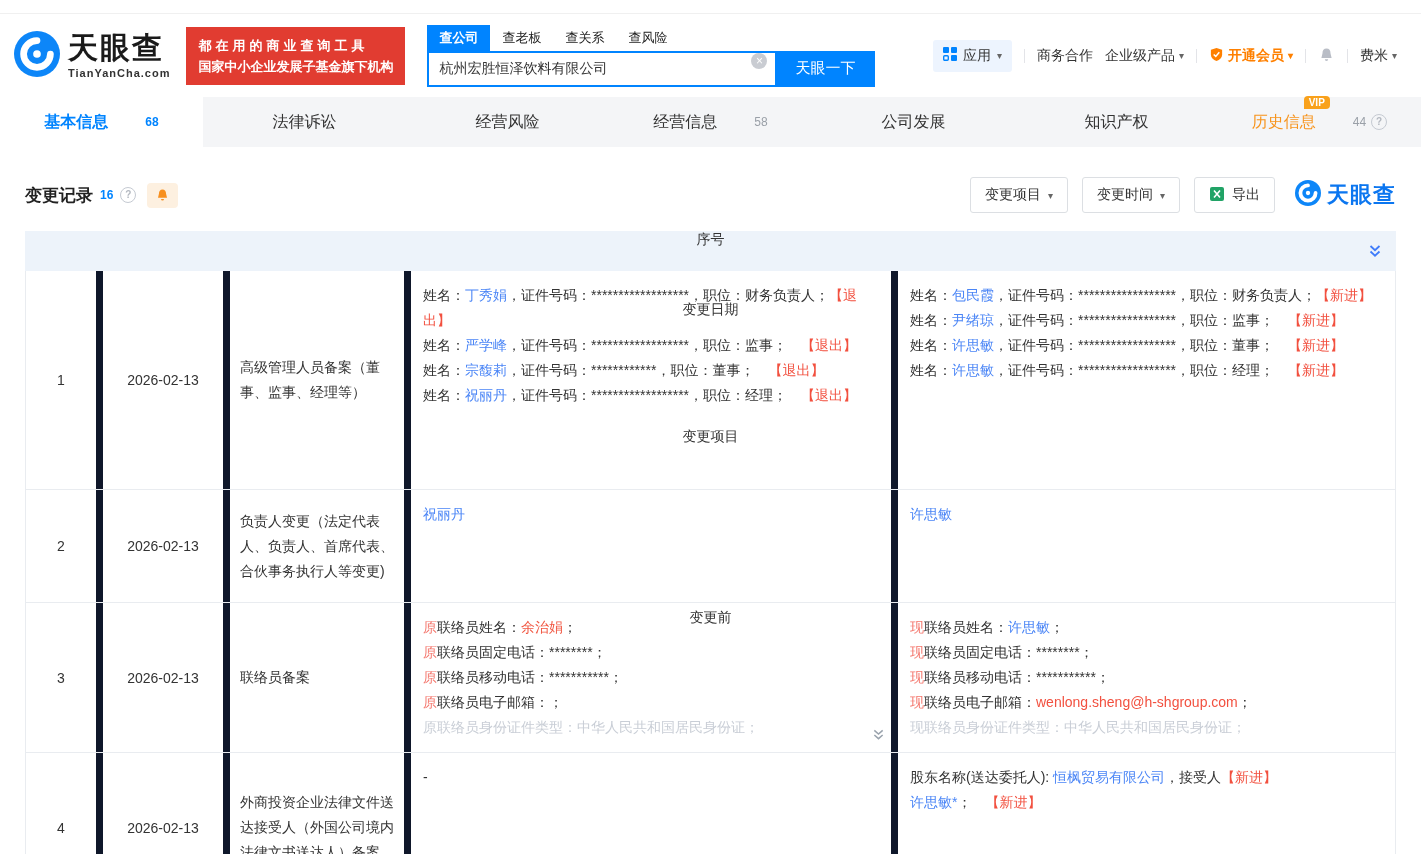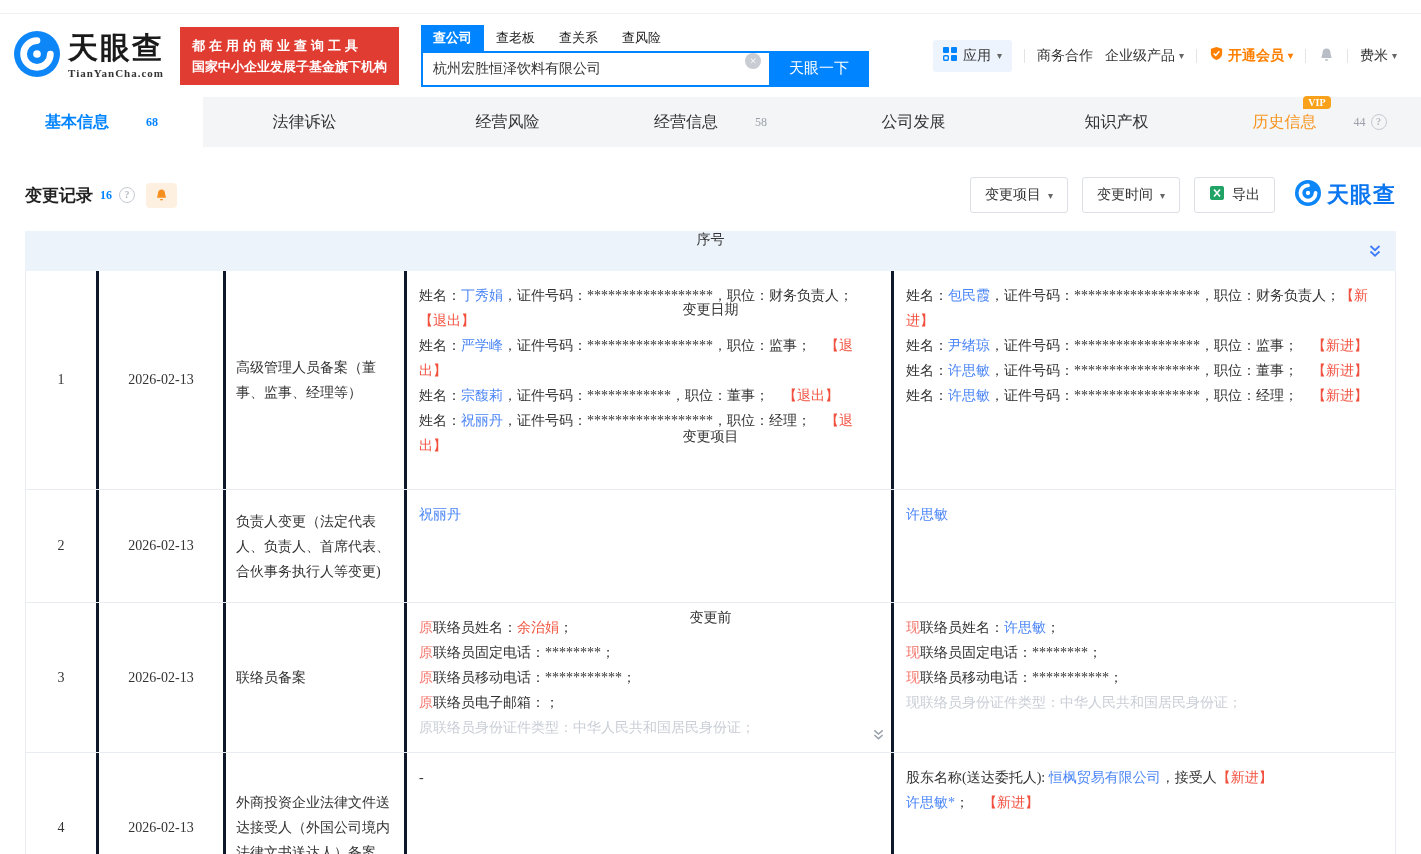--- a/index.html
+++ b/index.html
@@ -1,16 +1,16 @@
 <!DOCTYPE html>
 <html><head>
 <meta charset="utf-8">
 <style>
   html,body{margin:0;padding:0;background:#fff;font-family:"Liberation Sans",sans-serif;}
-  .page{width:1421px;height:854px;overflow:hidden;position:relative;background:#fff;font-family:Liberation Serif, serif;}
+  .page{width:1421px;height:854px;overflow:hidden;position:relative;background:#fff;}
 
   
   .topbar{display:flex;align-items:center;height:84px;margin-top:13px;border-top:1px solid #f0f0f0;padding:0 24px 0 14px;box-sizing:border-box;}
   .logo{display:flex;align-items:center;gap:8px;cursor:pointer;}
   .logo-title{font-size:30px;font-weight:bold;color:#1a1a1a;line-height:30px;letter-spacing:2px;}
   .logo-sub{font-size:11px;font-weight:bold;color:#333;letter-spacing:1px;margin-top:4px;}
   .slogan{background:#e13c31;color:#fff;font-size:13px;font-weight:bold;padding:8px 12px;margin-left:16px;line-height:21px;}
   .slogan div:first-child{letter-spacing:4px;}
   .search-area{margin-left:22px;}
   .search-tabs{display:flex;align-items:flex-end;font-size:13px;color:#222;}
@@ -57,21 +57,21 @@
   .table{margin-top:18px;font-size:14px;}
   .thead{display:flex;background:#edf3fa;height:40px;align-items:center;position:relative;color:#333;flex-direction:column;}
   .hc{text-align:center;box-sizing:border-box;}
   .c-seq{width:70px;flex:0 0 70px;}
   .c-date{width:127px;flex:0 0 127px;}
   .c-item{width:181px;flex:0 0 181px;}
   .c-before{width:487px;flex:0 0 487px;}
   .c-after{flex:1;}
   .dbl-chevron{position:absolute;right:14px;top:13px;color:#3e7bfa;cursor:pointer;}
   .trow{display:flex;border-bottom:1px solid #e9ecf0;border-left:1px solid #e9ecf0;border-right:1px solid #e9ecf0;background:#fff;box-sizing:border-box;}
-  .trow>div+div{border-left:3px solid #0f172a;}
+  .trow>div+div{border-left:7px solid #0f172a;}
   .tcell{box-sizing:border-box;}
   .cell-seq{width:70px;flex:0 0 70px;display:flex;align-items:center;justify-content:center;color:#333;}
   .cell-date{width:127px;flex:0 0 127px;display:flex;align-items:center;justify-content:center;color:#333;}
   .cell-item{width:181px;flex:0 0 181px;display:flex;align-items:center;padding:12px 10px;line-height:25px;color:#333;}
   .cell-rich{padding:12px 12px;line-height:25px;color:#333;position:relative;}
   .cell-before{width:487px;flex:0 0 487px;}
   .cell-after{flex:1;}
   .tbody .trow:nth-child(1){min-height:219px;}
   .tbody .trow:nth-child(2){min-height:113px;}
   .tbody .trow:nth-child(3){min-height:140px;}
@@ -300,20 +300,21 @@
               <div class="line"><span class="sg-faded">原联络员身份证件类型：中华人民共和国居民身份证；</span></div>
               <div class="gray-chevron"><svg viewBox="0 0 14 14" width="13" height="13">
                   <path d="M2.5 2.5 L7 6.5 L11.5 2.5" fill="none" stroke="currentColor" stroke-width="1.6"></path>
                   <path d="M2.5 7.5 L7 11.5 L11.5 7.5" fill="none" stroke="currentColor" stroke-width="1.6"></path>
                 </svg></div>
             </div>
             <div class="tcell cell-rich cell-after">
               <div class="line"><span class="sg-pre">现</span><span class="sg-p">联络员姓名：</span><span class="sg-link">许思敏</span><span class="sg-p">；</span></div>
               <div class="line"><span class="sg-pre">现</span><span class="sg-p">联络员固定电话：********；</span></div>
               <div class="line"><span class="sg-pre">现</span><span class="sg-p">联络员移动电话：***********；</span></div>
+              <div class="line"><span class="sg-pre">现</span><span class="sg-p">联络员电子邮箱：</span><span class="sg-red">wenlong.sheng@h-shgroup.com</span><span class="sg-p">；</span></div>
               <div class="line"><span class="sg-faded">现联络员身份证件类型：中华人民共和国居民身份证；</span></div>
             </div>
           </div>
           <div class="trow">
             <div class="tcell cell-seq">4</div>
             <div class="tcell cell-date">2026-02-13</div>
             <div class="tcell cell-item">外商投资企业法律文件送达接受人（外国公司境内法律文书送达人）备案</div>
             <div class="tcell cell-rich cell-before">
               <div class="line"><span class="sg-p">-</span></div>
             </div>

